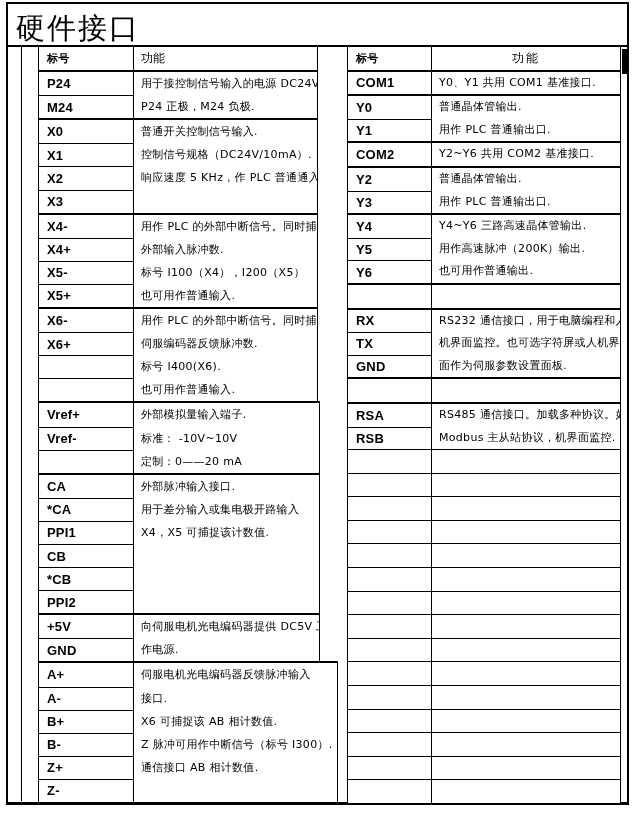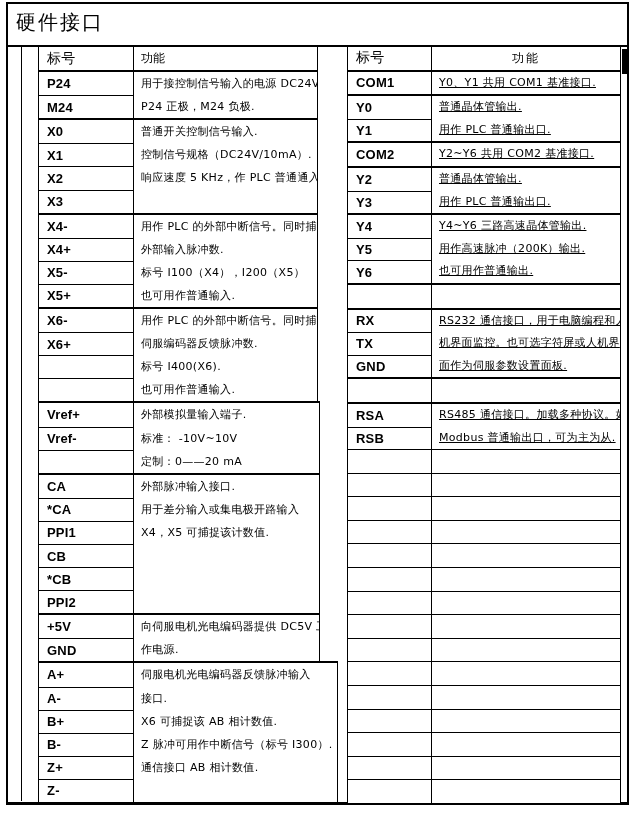--- a/index.html
+++ b/index.html
@@ -5,21 +5,21 @@
   html,body{margin:0;padding:0;}
   body{
     width:632px;height:813px;position:relative;background:#ffffff;
     font-family:"Liberation Sans",sans-serif;color:#000;overflow:hidden;
   }
   .page{
     position:absolute;left:6px;top:2px;width:623px;height:803px;
     box-sizing:border-box;border:2px solid #000;border-bottom-width:3px;background:#fff;
   }
   .title{
-    position:absolute;left:8px;top:5px;font-size:20px;letter-spacing:2px;
+    position:absolute;left:8px;top:5px;font-size:29px;letter-spacing:2px;
     font-family:"DejaVu Sans",sans-serif;white-space:nowrap;
   }
   .title-rule{position:absolute;left:0;top:41px;width:100%;height:2px;background:#000;}
   .vstrip{position:absolute;left:13px;top:43px;height:754px;width:0;border-left:1px solid #000;}
   .tbl{position:absolute;top:43px;}
   .tbl-left{left:30px;}
   .tbl-right{left:339px;}
   .sec{
     display:flex;box-sizing:border-box;background:#fff;
     border-left:1px solid #000;border-right:1px solid #000;border-top:2px solid #000;
@@ -37,22 +37,22 @@
     box-sizing:border-box;display:flex;align-items:center;padding-left:8px;
     font-size:13px;font-weight:600;letter-spacing:0.2px;white-space:nowrap;
     font-family:"Liberation Sans",sans-serif;
   }
   .tbl-left  .lab{height:23.1px;}
   .tbl-right .lab{height:22.6px;}
   .lab + .lab{border-top:1px solid #000;}
   .func{flex:1;box-sizing:border-box;border-left:1px solid #000;padding-left:7px;overflow:hidden;}
   .fline{white-space:nowrap;font-size:11px;font-family:"DejaVu Sans",sans-serif;letter-spacing:0.3px;}
   .tbl-left  .fline{line-height:23.1px;}
-  .tbl-right .fline{line-height:22.6px;text-decoration:underline;}
-  .sec.hdr .lab{font-weight:400;font-size:14px;}
+  .tbl-right .fline{line-height:22.6px;}
+  .sec.hdr .lab{font-weight:700;font-size:11px;}
   .sec.hdr .func{display:flex;align-items:center;font-size:12px;white-space:nowrap;}
   .tbl-right .sec.hdr .func{justify-content:center;padding-left:0;letter-spacing:2px;}
   .handle{position:absolute;left:614px;top:45px;width:7px;height:25px;background:#000;}
 </style>
 </head>
 <body>
 
 <div class="page">
   <div class="title">硬件接口</div>
   <div class="title-rule"></div>
@@ -249,21 +249,21 @@
         </div>
         <div class="func"></div>
       </div>
       <div class="sec">
         <div class="labcol">
           <div class="lab">RSA</div>
           <div class="lab">RSB</div>
         </div>
         <div class="func">
           <div class="fline">RS485 通信接口。加载多种协议。如，</div>
-          <div class="fline">Modbus 普通输出口，可为主为从.</div>
+          <div class="fline">Modbus 主从站协议，机界面监控.</div>
         </div>
       </div>
       <div class="sec thin">
         <div class="labcol">
           <div class="lab"></div>
         </div>
         <div class="func"></div>
       </div>
       <div class="sec thin">
         <div class="labcol">

